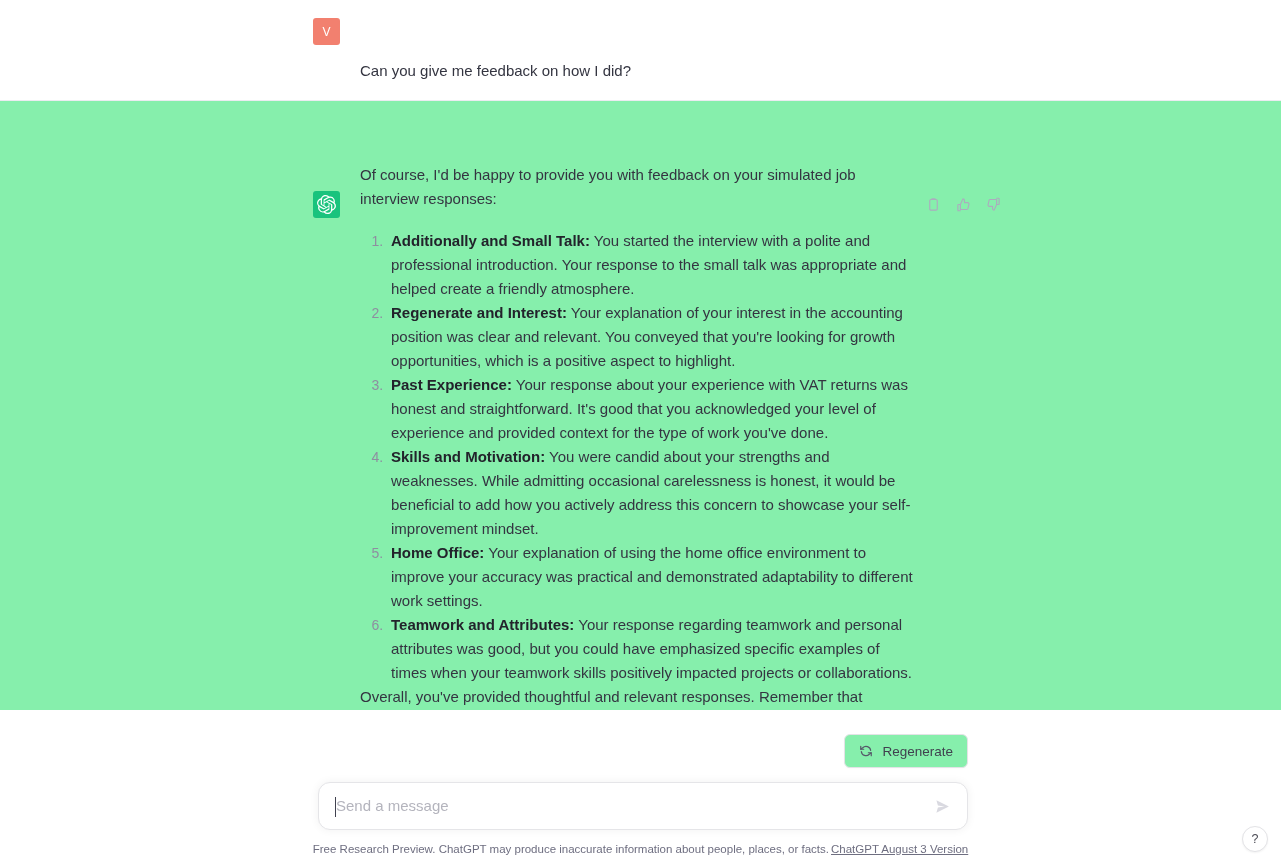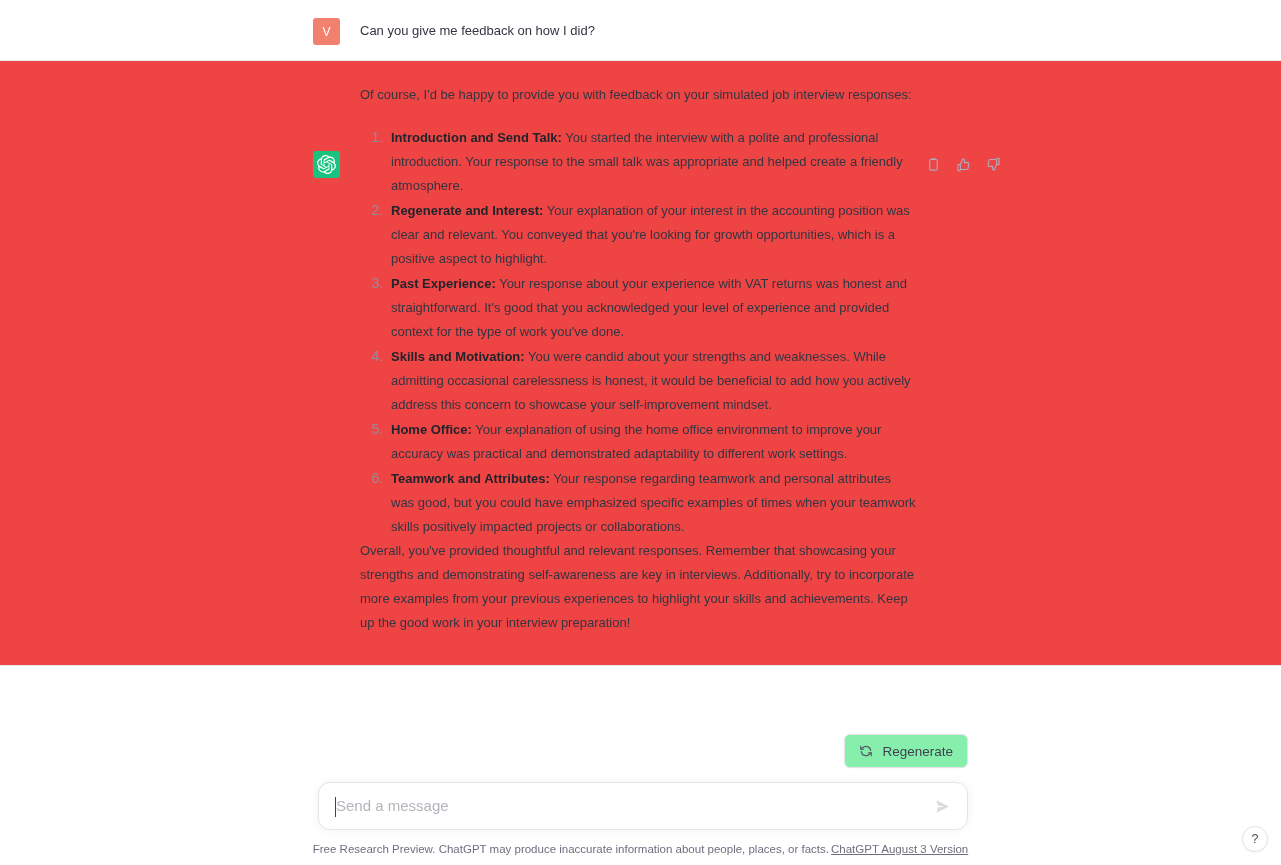--- a/index.html
+++ b/index.html
@@ -10,21 +10,21 @@
     font-family: "Liberation Sans", sans-serif;
     -webkit-font-smoothing: antialiased;
   }
   .page { position: relative; width: 1281px; height: 865px; overflow: hidden; background:#fff; }
 
   
   .conversation { position: absolute; top: 0; left: 0; width: 1281px; }
 
   .msg-row { width: 100%; display: block; }
   .msg-row.user { background: #ffffff; border-bottom: 1px solid #ececf1; }
-  .msg-row.assistant { background: #ef4444; border-bottom: 1px solid #e7e7ea; }
+  .msg-row.assistant { background: #86efac; border-bottom: 1px solid #e7e7ea; }
 
   .msg-inner {
     position: relative;
     width: 1281px;
     padding: 18px 0 18px 0;
     display: flex;
   }
   .msg-row.user .msg-inner { padding-top: 16px; padding-bottom: 17px; }
   .msg-row.assistant .msg-inner { padding-top: 22px; padding-bottom: 30px; }
 
@@ -43,22 +43,23 @@
     line-height: 1;
     font-weight: 400;
   }
   .avatar.bot { top: 90px; background: #19c37d; }
   .avatar.bot svg { width: 19px; height: 19px; display: block; }
 
   .msg-content {
     margin-left: 360px;
     width: 556px;
     color: #343541;
-    font-size: 13px;
+    font-size: 15px;
     line-height: 24px;
+    margin-top: 40px;
   }
   .msg-row.user .msg-content { padding-top: 3px; }
 
   .msg-content p { margin: 0 0 0 0; }
   .msg-content ol {
     margin: 18px 0 0 0;
     padding-left: 27px;
     list-style-position: outside;
   }
   .msg-content ol li {
@@ -203,21 +204,21 @@
       <div class="msg-inner">
         <div class="avatar bot">
           <svg viewBox="0 0 24 24" fill="#ffffff" aria-hidden="true">
             <path d="M22.28 9.82a5.99 5.99 0 0 0-.52-4.91 6.05 6.05 0 0 0-6.52-2.9A6.07 6.07 0 0 0 4.98 4.19a5.99 5.99 0 0 0-4 2.9 6.05 6.05 0 0 0 .75 7.1 5.98 5.98 0 0 0 .51 4.91 6.05 6.05 0 0 0 6.52 2.9A5.98 5.98 0 0 0 13.26 24a6.06 6.06 0 0 0 5.77-4.21 5.99 5.99 0 0 0 4-2.9 6.06 6.06 0 0 0-.75-7.07zm-9.02 12.6a4.48 4.48 0 0 1-2.88-1.04l.14-.08 4.78-2.76a.79.79 0 0 0 .39-.68v-6.74l2.02 1.17a.07.07 0 0 1 .04.06v5.59a4.5 4.5 0 0 1-4.5 4.49zM3.6 18.31a4.47 4.47 0 0 1-.54-3.01l.14.09 4.78 2.76a.77.77 0 0 0 .78 0l5.84-3.37v2.33a.08.08 0 0 1-.03.07l-4.84 2.79a4.5 4.5 0 0 1-6.13-1.65zM2.34 7.9a4.49 4.49 0 0 1 2.35-1.97V11.6a.77.77 0 0 0 .38.68l5.82 3.36-2.02 1.17a.08.08 0 0 1-.07 0l-4.83-2.79A4.5 4.5 0 0 1 2.34 7.9zm16.6 3.86-5.83-3.39L15.13 7.2a.08.08 0 0 1 .07 0l4.83 2.79a4.49 4.49 0 0 1-.68 8.1v-5.66a.79.79 0 0 0-.4-.68zm2.01-3.03-.14-.09-4.77-2.78a.78.78 0 0 0-.79 0L9.42 9.23V6.9a.07.07 0 0 1 .03-.07l4.83-2.79a4.5 4.5 0 0 1 6.68 4.66zM8.32 12.87 6.3 11.7a.08.08 0 0 1-.04-.06V6.07a4.5 4.5 0 0 1 7.38-3.45l-.14.08L8.72 5.46a.79.79 0 0 0-.39.68zm1.1-2.37 2.6-1.5 2.6 1.5v3l-2.6 1.5-2.6-1.5z"></path>
           </svg>
         </div>
 
         <div class="msg-content">
           <p>Of course, I'd be happy to provide you with feedback on your simulated job interview responses:</p>
           <ol>
-            <li><b>Introduction and Send Talk:</b><span> You started the interview with a polite and professional introduction. Your response to the small talk was appropriate and helped create a friendly atmosphere.</span></li>
+            <li><b>Additionally and Small Talk:</b><span> You started the interview with a polite and professional introduction. Your response to the small talk was appropriate and helped create a friendly atmosphere.</span></li>
             <li><b>Regenerate and Interest:</b><span> Your explanation of your interest in the accounting position was clear and relevant. You conveyed that you're looking for growth opportunities, which is a positive aspect to highlight.</span></li>
             <li><b>Past Experience:</b><span> Your response about your experience with VAT returns was honest and straightforward. It's good that you acknowledged your level of experience and provided context for the type of work you've done.</span></li>
             <li><b>Skills and Motivation:</b><span> You were candid about your strengths and weaknesses. While admitting occasional carelessness is honest, it would be beneficial to add how you actively address this concern to showcase your self-improvement mindset.</span></li>
             <li><b>Home Office:</b><span> Your explanation of using the home office environment to improve your accuracy was practical and demonstrated adaptability to different work settings.</span></li>
             <li><b>Teamwork and Attributes:</b><span> Your response regarding teamwork and personal attributes was good, but you could have emphasized specific examples of times when your teamwork skills positively impacted projects or collaborations.</span></li>
           </ol>
           <p class="closing">Overall, you've provided thoughtful and relevant responses. Remember that showcasing your strengths and demonstrating self-awareness are key in interviews. Additionally, try to incorporate more examples from your previous experiences to highlight your skills and achievements. Keep up the good work in your interview preparation!</p>
         </div>
 
         <div class="actions">

